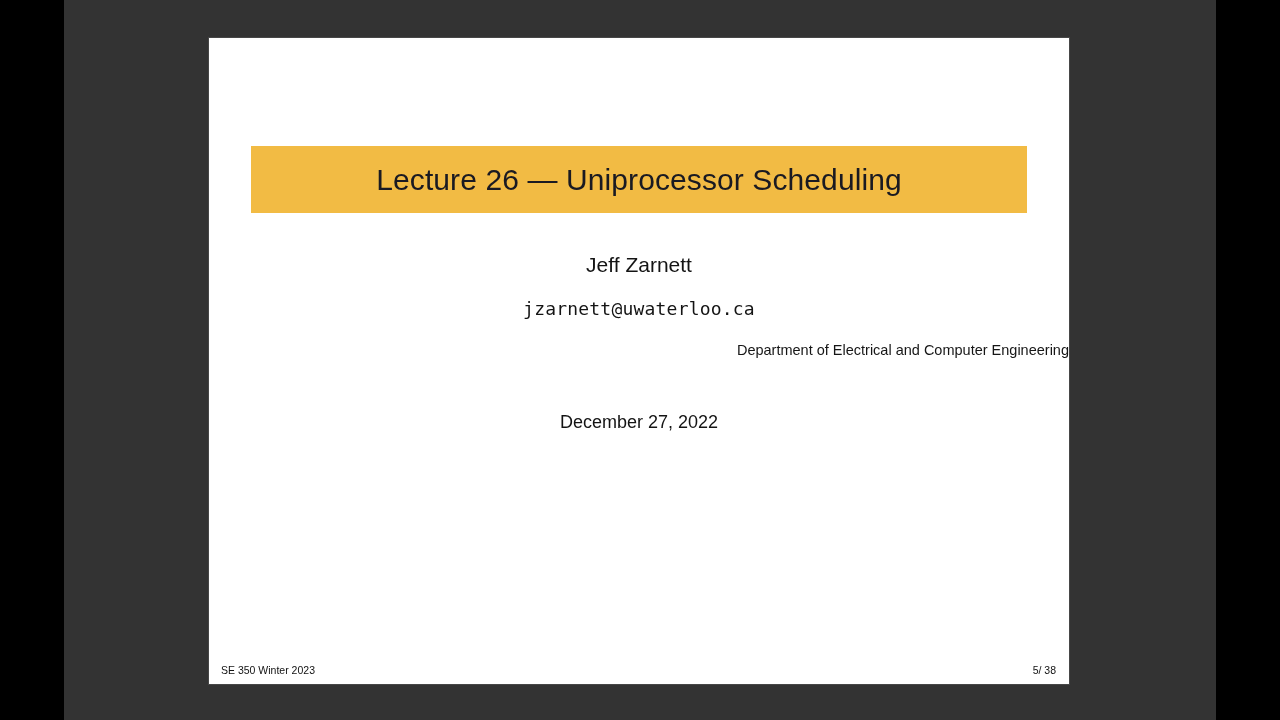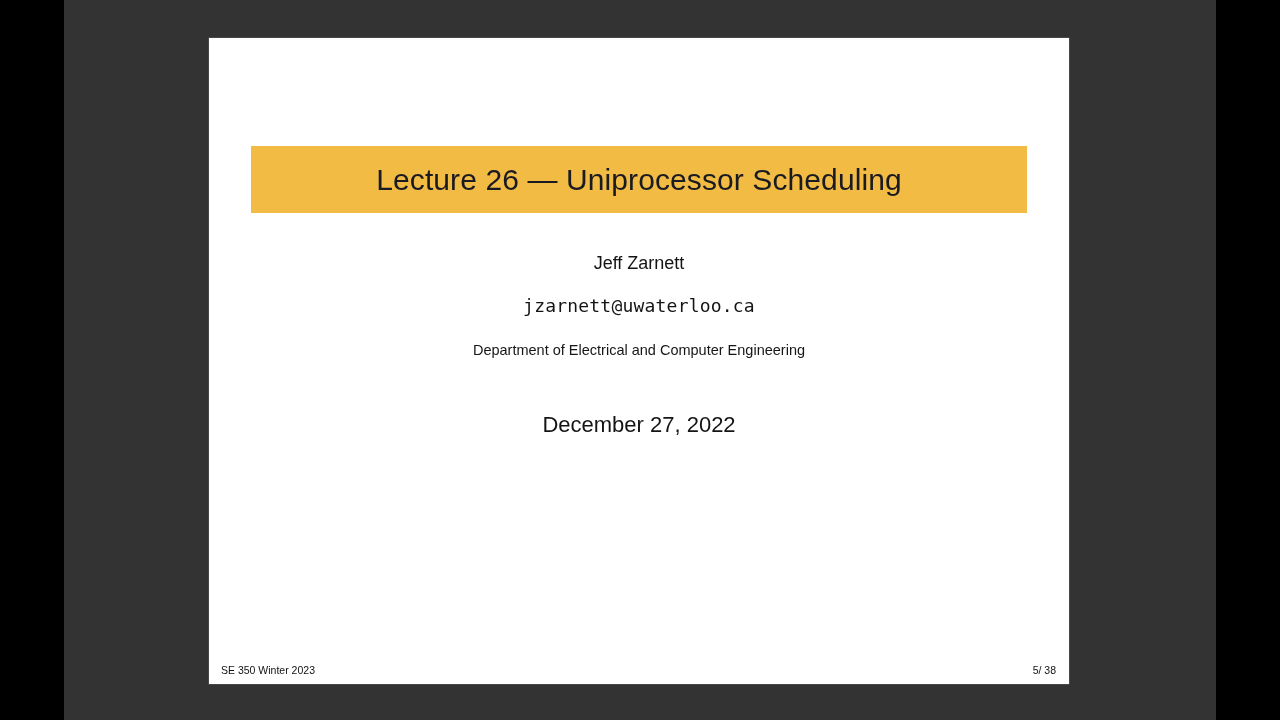--- a/index.html
+++ b/index.html
@@ -79,57 +79,57 @@
 
   
   .author-block {
     position: absolute;
     left: 0;
     top: 214px;
     width: 100%;
     text-align: center;
   }
   .author-name {
-    font-size: 18px;
+    font-size: 21px;
     color: #141414;
     line-height: 1.25;
   }
   .author-email {
     font-family: "DejaVu Sans Mono", monospace;
     font-size: 18px;
     color: #141414;
     line-height: 1.35;
     margin-top: 19px;
     letter-spacing: 0.2px;
   }
 
   
   .affiliation-block {
     position: absolute;
     left: 0;
     top: 303px;
     width: 100%;
-    text-align: center;
+    text-align: right;
   }
   .affiliation-line {
     font-size: 14.5px;
     color: #161616;
     line-height: 1.32;
   }
 
   
   .date-block {
     position: absolute;
     left: 0;
     top: 374px;
     width: 100%;
     text-align: center;
   }
   .date-text {
-    font-size: 22px;
+    font-size: 18px;
     color: #141414;
     line-height: 1.2;
   }
 
   
   .slide-footer {
     position: absolute;
     left: 0;
     bottom: 9px;
     width: 100%;

